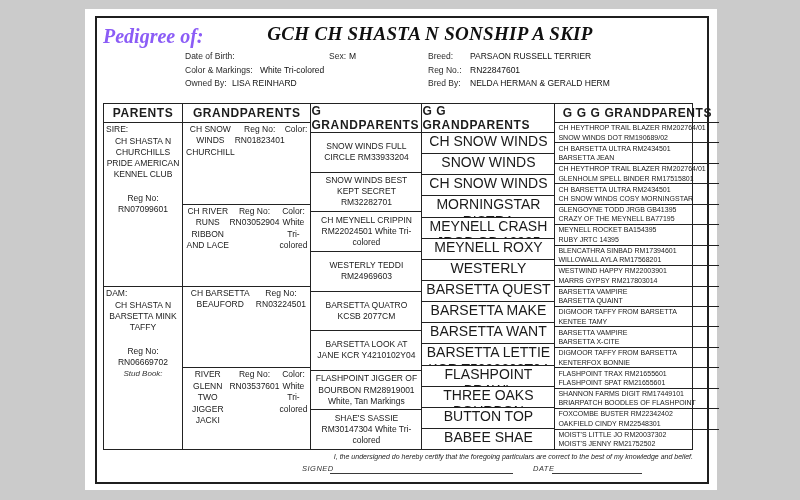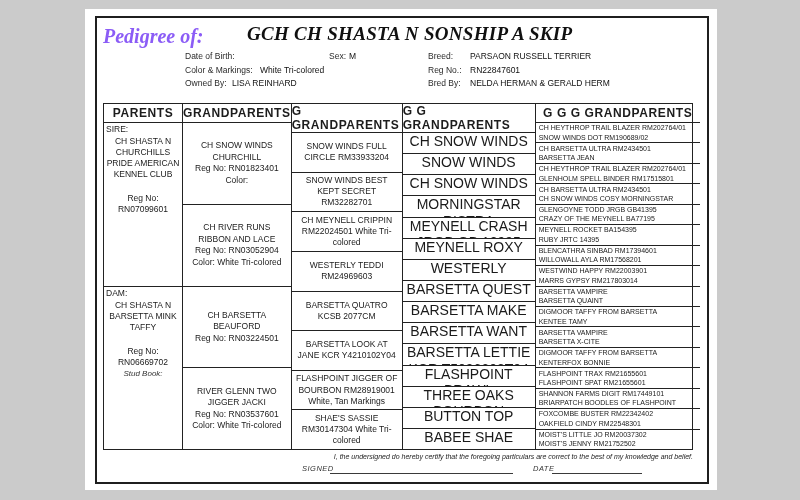--- a/index.html
+++ b/index.html
@@ -5,21 +5,21 @@
   * { margin:0; padding:0; box-sizing:border-box; }
   html,body { width:800px; height:500px; overflow:hidden; }
   .stage { position:relative; width:800px; height:500px; background:#cbcbcb;
            font-family:"Liberation Sans", sans-serif; color:#1a1a1a; }
   .sheet { position:absolute; left:85px; top:9px; width:632px; height:481px; background:#ffffff; }
   .frame { position:absolute; left:10px; top:7px; width:614px; height:468px; border:2px solid #1f1f1f; }
 
   
   .ped-label { position:absolute; left:6px; top:7px; font-family:"Liberation Serif", serif;
                font-weight:bold; font-style:italic; font-size:20px; color:#8b5cf6; }
-  .ped-title { position:absolute; left:150px; top:5px; width:366px; 
+  .ped-title { position:absolute; left:150px; top:5px; width:366px; text-align:center;
                font-family:"Liberation Serif", serif; font-weight:bold; font-style:italic;
                font-size:19px; letter-spacing:.3px; color:#101010; white-space:nowrap; }
   .info-row { position:absolute; left:0; width:100%; height:12px; font-size:8.5px; }
   .ir1 { top:33px; } .ir2 { top:47px; } .ir3 { top:60px; }
   .ilabel { position:absolute; color:#2b2b2b;text-align:center; }
   .ivalue { position:absolute; color:#111; white-space:nowrap; }
 
   
   .ptable { position:absolute; left:6px; top:85px; width:590px; height:347px;
             display:flex; border:1.5px solid #222; background:#fff; }
@@ -30,21 +30,21 @@
            border-bottom:1px solid #222; }
   .cell { border-bottom:1px solid #222; overflow:hidden; }
   .cell:last-child { border-bottom:none; }
 
   .c1 { flex:1; font-size:8.5px; line-height:1.3; padding:1px 2px; text-align:center; }
   .role { text-align:left; font-size:8.5px; }
   .pname { margin-top:1px; }
   .preg { margin-top:13px; }
   .pstud { font-style:italic; color:#333; margin-top:1px; font-size:8px; }
 
-  .c2 { flex:1; display:flex; flex-direction:column; justify-content:center;
+  .c2 { flex:1; display:flex; flex-direction:row; justify-content:center;
         font-size:8.5px; line-height:1.35; text-align:center; padding:1px 3px; }
   .c3 { flex:1; display:flex; align-items:center; justify-content:center;
         font-size:8.5px; line-height:1.3; text-align:center; padding:1px 4px; }
   .c4 { flex:1; display:flex; justify-content:center;
         font-size:14px; line-height:1.2; text-align:center; padding:0 2px; }
   .c5 { flex:1; display:flex; flex-direction:column; justify-content:center;
         font-size:7px; line-height:1.35; text-align:left; padding:0 3px; white-space:nowrap; }
 
   
   .certify { position:absolute; left:228px; top:435px; width:368px; text-align:right;

